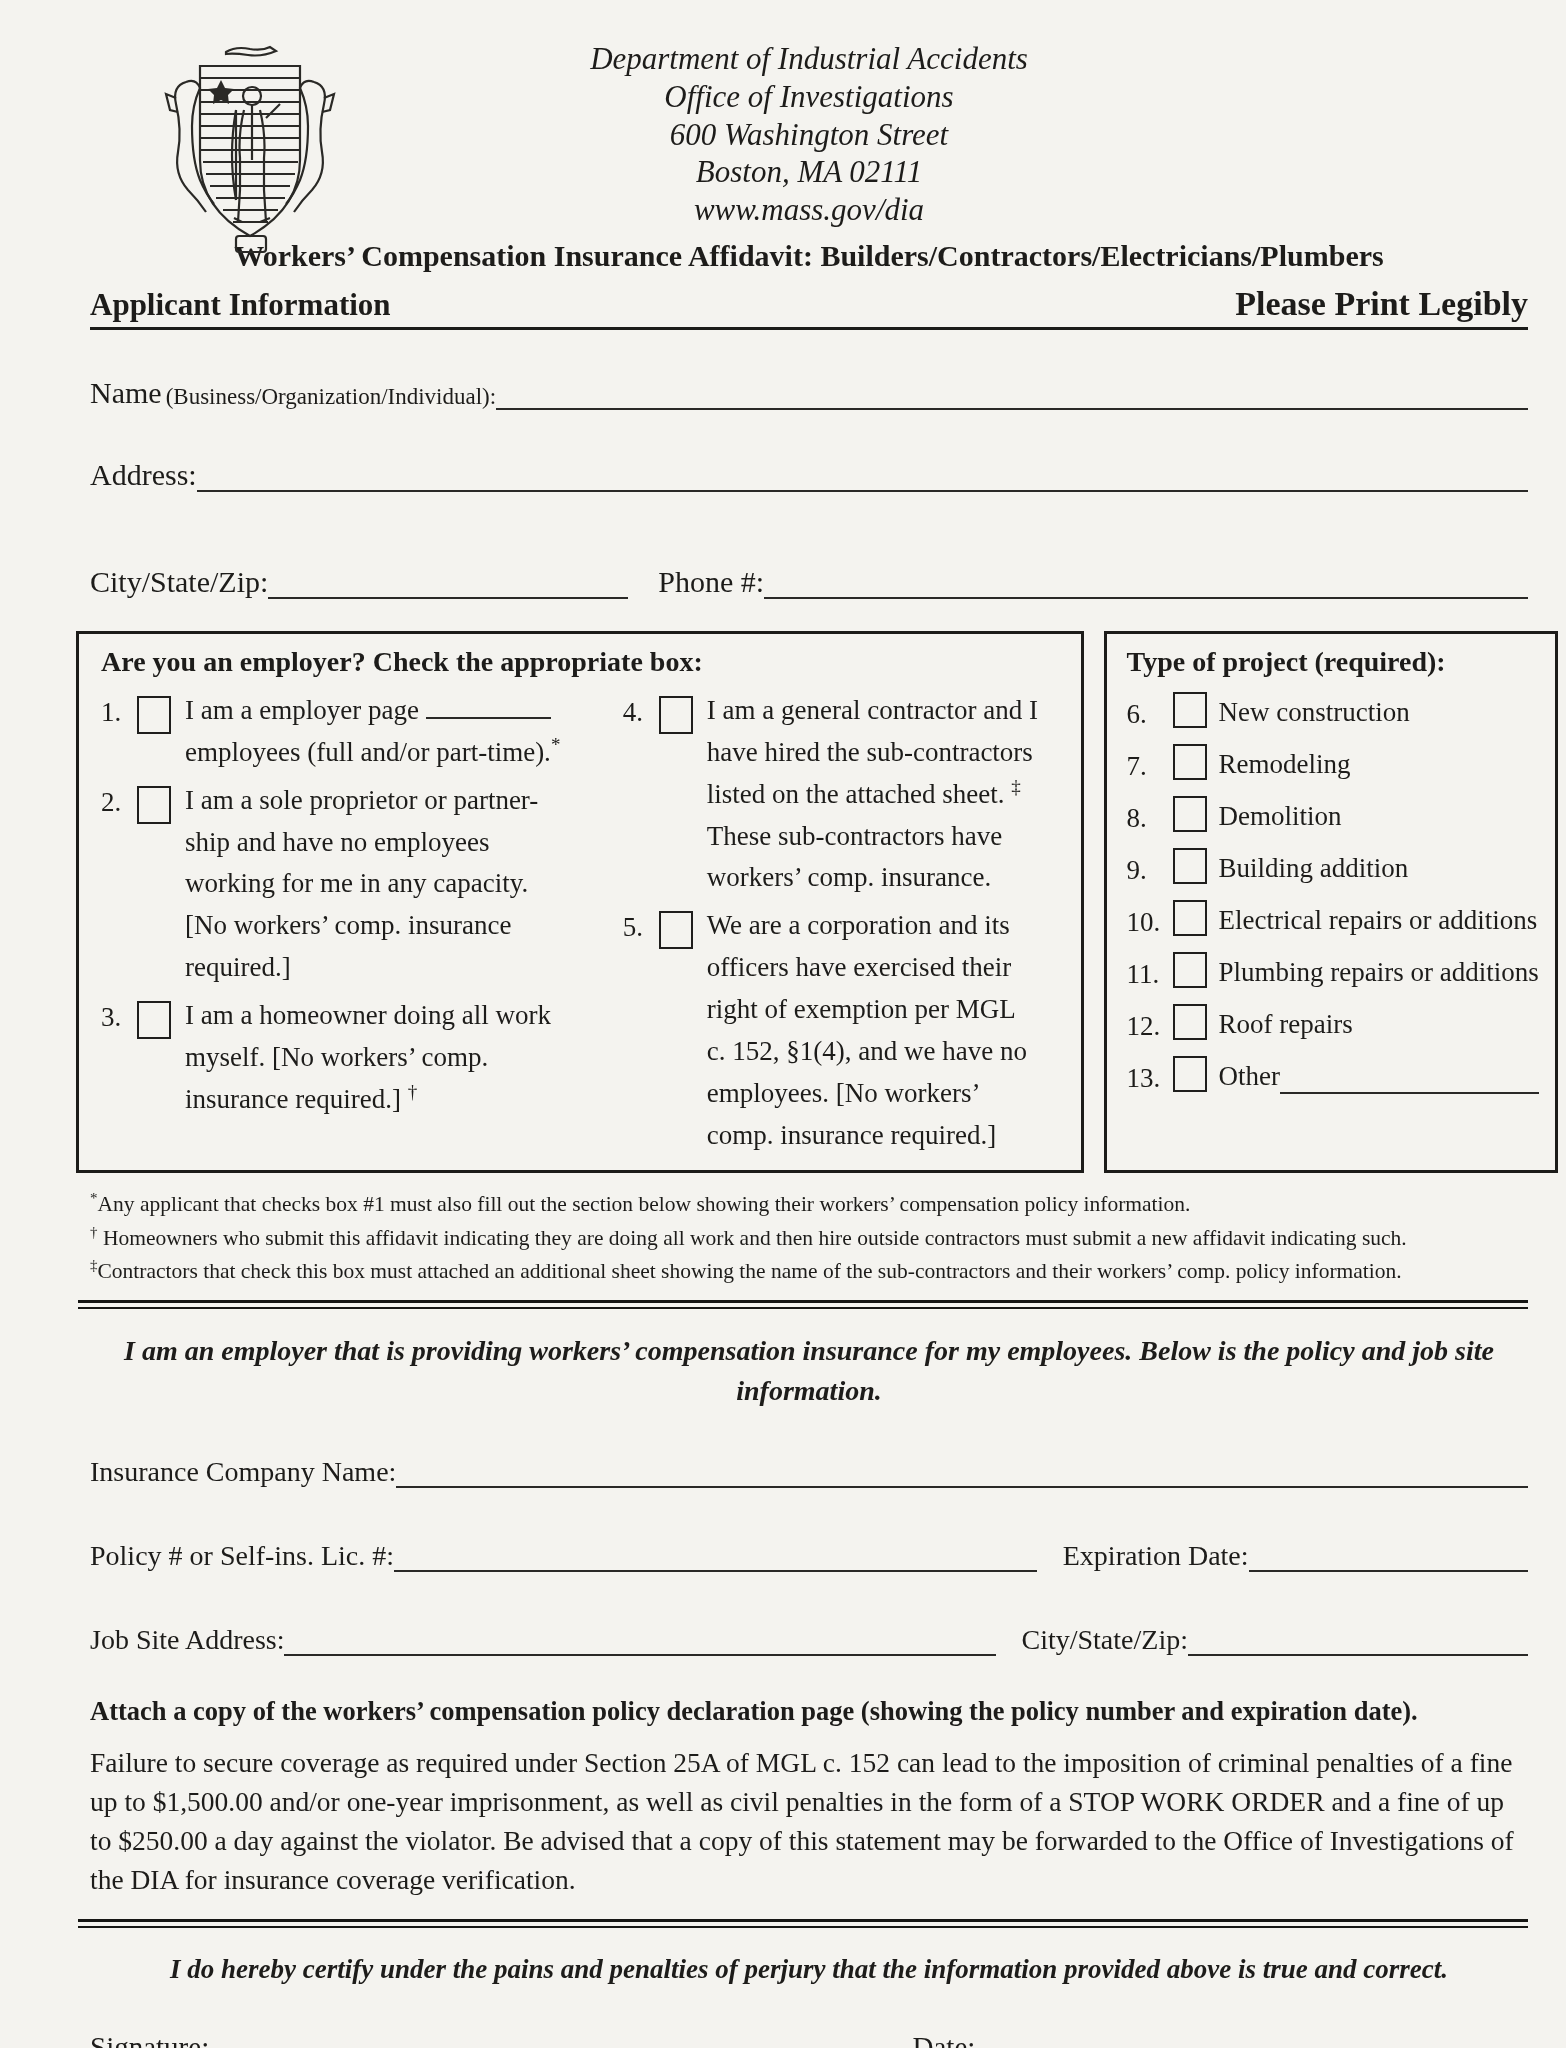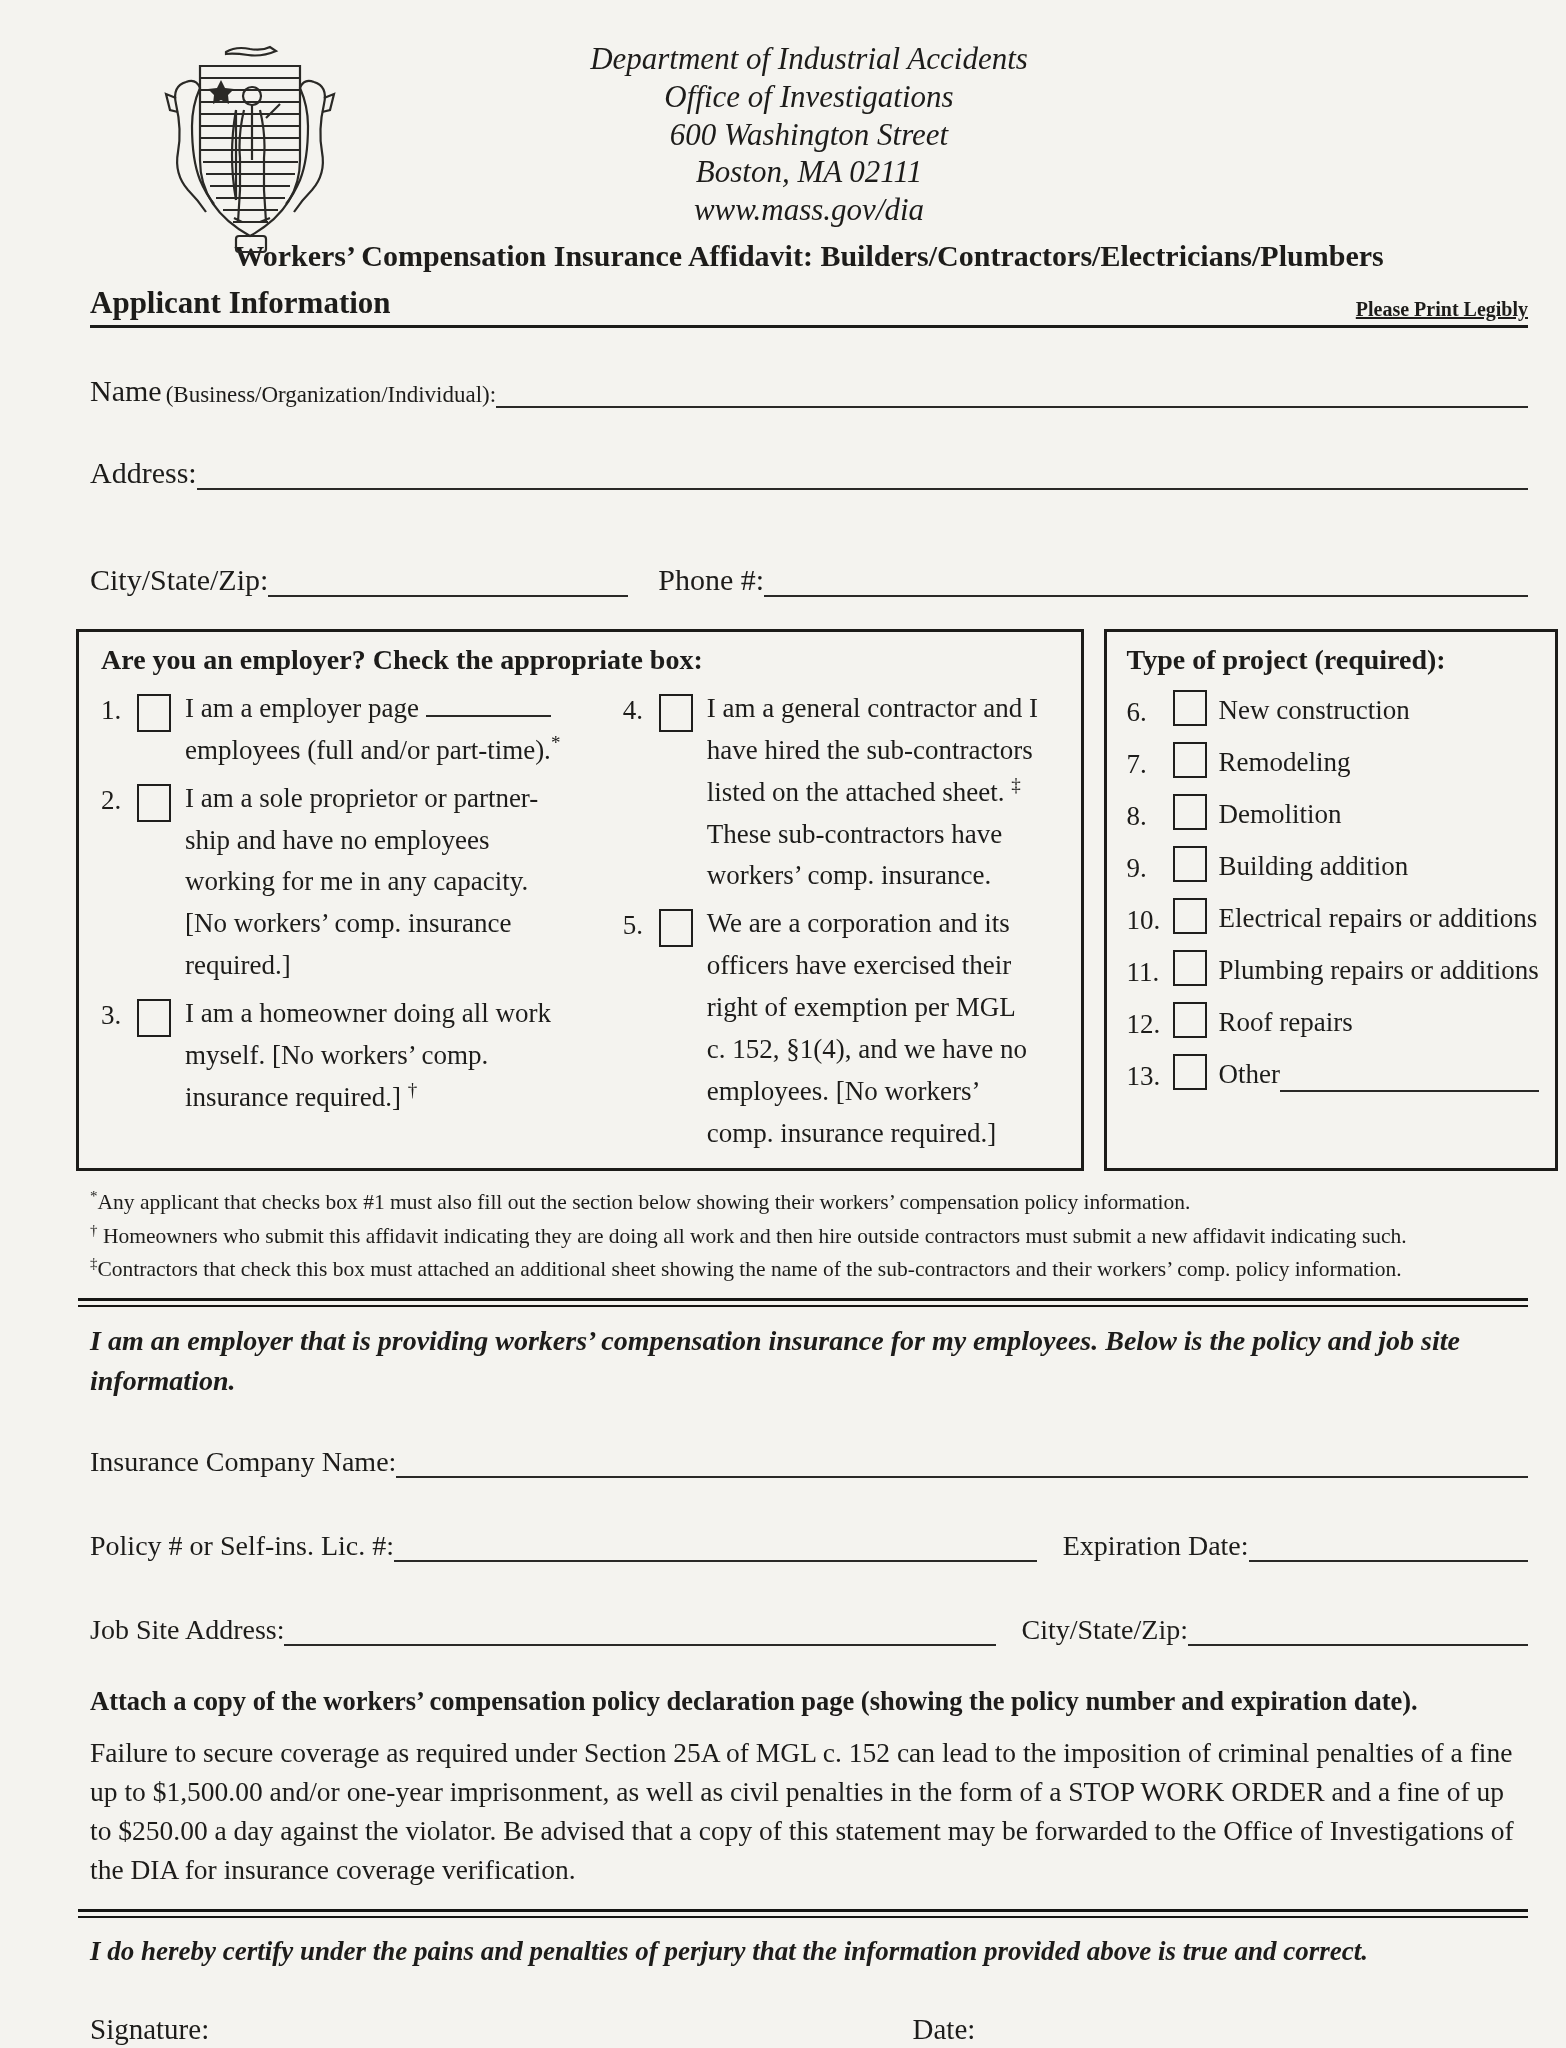--- a/index.html
+++ b/index.html
@@ -13,21 +13,21 @@
   .sheet{box-sizing:border-box;width:1566px;height:2048px;padding:34px 38px 10px 90px;position:relative;}
 
   
   .seal{position:absolute;left:148px;top:40px;width:205px;height:228px;}
   .org{ text-align:center;font-style:italic;font-size:31px;line-height:1.22;padding-top:6px;}
   .org div{white-space:nowrap;}
   .doc-title{margin-top:10px;text-align:center;font-weight:bold;font-size:30px;white-space:nowrap;}
   .section-row{display:flex;justify-content:space-between;align-items:flex-end;margin-top:12px;
     border-bottom:3px solid #1b1b19;padding-bottom:4px;}
   .section-row .left{font-weight:bold;font-size:31px;}
-  .section-row .right{font-weight:bold;font-size:20px;text-decoration:underline;}
+  .section-row .right{font-weight:bold;font-size:34px;}
 
   
   .frow{display:flex;align-items:flex-end;font-size:30px;}
   .frow .lbl{white-space:nowrap;}
   .frow .sub{font-size:23px;white-space:nowrap;padding-left:4px;}
   .fill{flex:1;border-bottom:2px solid #2a2927;height:1em;min-width:40px;}
   .r-name{margin-top:46px;}
   .r-addr{margin-top:48px;}
   .r-city{margin-top:40px;}
   .r-city .lbl2{white-space:nowrap;padding-left:30px;margin-top:33px;}
@@ -56,21 +56,21 @@
   .bx-right .bx-title{margin-bottom:14px;}
 
   
   .fns{margin-top:14px;font-size:21.5px;line-height:1.5;}
   .fns .mk{vertical-align:super;font-size:15px;}
 
   
   .dbl{margin-top:12px;height:4px;border-top:3px solid #161614;border-bottom:2px solid #161614;margin-left:-12px;}
 
   
-  .stmt{margin-top:14px;font-weight:bold;font-style:italic;font-size:28px;line-height:1.45;}
+  .stmt{margin-top:22px;font-weight:bold;font-style:italic;font-size:28px;line-height:1.45;text-align:center;}
   .insrow{display:flex;align-items:flex-end;font-size:28px;margin-top:52px;}
   .insrow .lbl{white-space:nowrap;}
   .attach{margin-top:40px;font-weight:bold;font-size:26.5px;}
   .penalty{margin-top:16px;font-size:27.5px;line-height:1.42;}
 
   .sigrow{display:flex;align-items:flex-end;font-size:29px;margin-top:42px;
     border-bottom:2.5px solid #2a2927;padding-bottom:5px;}
   .sigrow .sp1{flex:56;} .sigrow .sp2{flex:44;}
 </style>
 </head>

